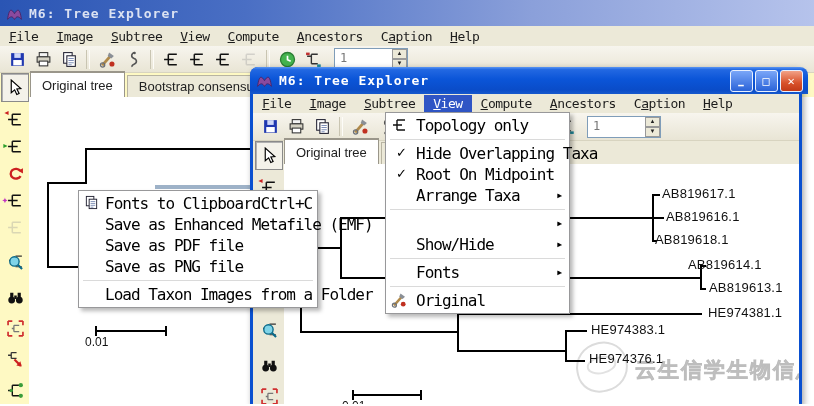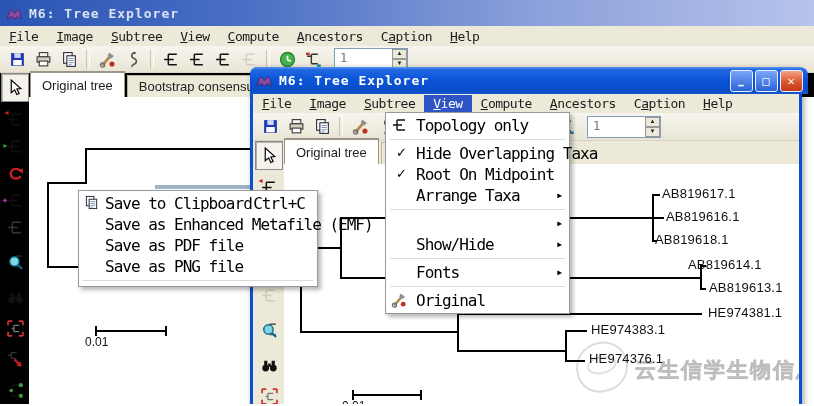--- a/index.html
+++ b/index.html
@@ -1,16 +1,16 @@
 <!DOCTYPE html>
 <html><head>
 <meta charset="utf-8">
 <style>
   html,body{margin:0;padding:0}
-  #screen{position:relative;width:814px;height:404px;background:#000000;overflow:hidden;
+  #screen{position:relative;width:814px;height:404px;background:#fef9c3;overflow:hidden;
           font-family:"Liberation Sans",sans-serif;-webkit-font-smoothing:none}
   
   .titlebar{position:absolute;display:flex;align-items:center;gap:6px;padding-left:6px;
             font-family:"DejaVu Sans Mono",monospace;font-weight:bold;font-size:13px;letter-spacing:1px;white-space:nowrap}
   .bgtitle{left:0;top:0;width:814px;height:26px;color:#dbe2f2;
            background:linear-gradient(90deg,#2a55b4 0%,#4a6fc4 30%,#8ba0da 65%,#b7c4ec 100%)}
   
   .menubar{position:absolute;display:flex;align-items:center;background:#ece9d8;border-bottom:1px solid #d8d4c0;
            font-family:"DejaVu Sans Mono",monospace;font-size:13px;letter-spacing:-0.5px;color:#1c1c1c}
   .menubar .mi{padding:1px 9px;cursor:default}
@@ -514,33 +514,36 @@
         <div class="scalelabel" style="left:58px;top:235px;width:90px">0.01</div>
       </div>
     </div>
   </div>
 
   <div class="menu" style="left:78px;top:190px;width:238px">
     <div class="row">
       <svg class="ic mico" style="width:15px;height:15px">
           <use href="#i-copy"></use>
         </svg>
-      <span class="lab" style="padding-left:26px">Save to Clipboard</span>
+      <span class="lab" style="padding-left:26px">Fonts to Clipboard</span>
       <span class="ctx-short">Ctrl+C</span>
     </div>
     <div class="row">
       <span class="lab" style="padding-left:26px">Save as Enhanced Metafile (EMF)</span>
     </div>
     <div class="row">
       <span class="lab" style="padding-left:26px">Save as PDF file</span>
     </div>
     <div class="row">
       <span class="lab" style="padding-left:26px">Save as PNG file</span>
     </div>
     <div class="msep"></div>
+    <div class="row">
+      <span class="lab" style="padding-left:26px">Load Taxon Images from a Folder</span>
+    </div>
   </div>
 
   <div class="menu" style="left:385px;top:112px;width:183px">
     <div class="row">
       <svg class="ic mico" style="width:16px;height:16px;left:6px">
           <use href="#i-tree"></use>
         </svg>
       <span class="lab" style="padding-left:30px">Topology only</span>
     </div>
     <div class="msep"></div>

